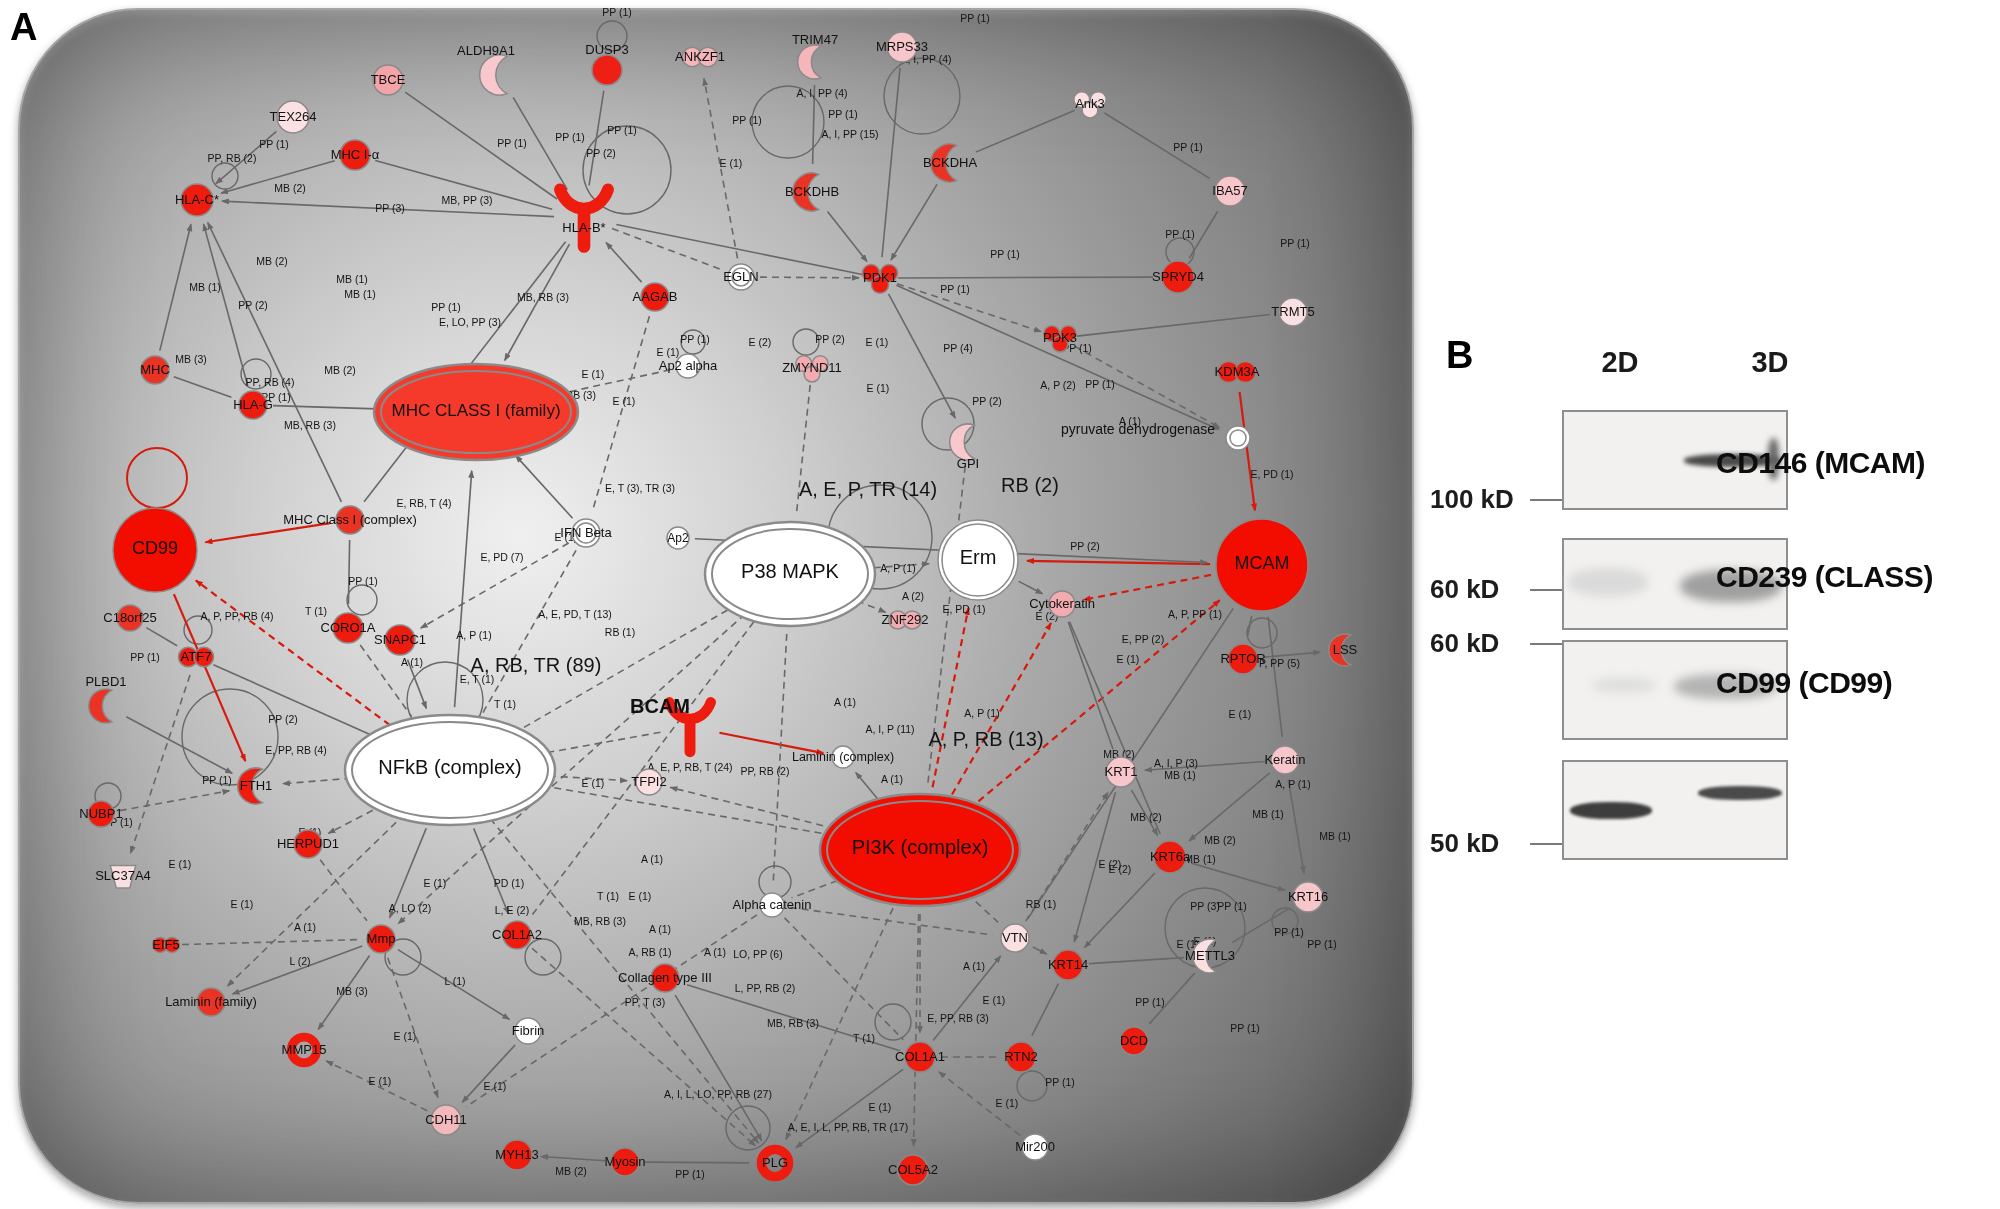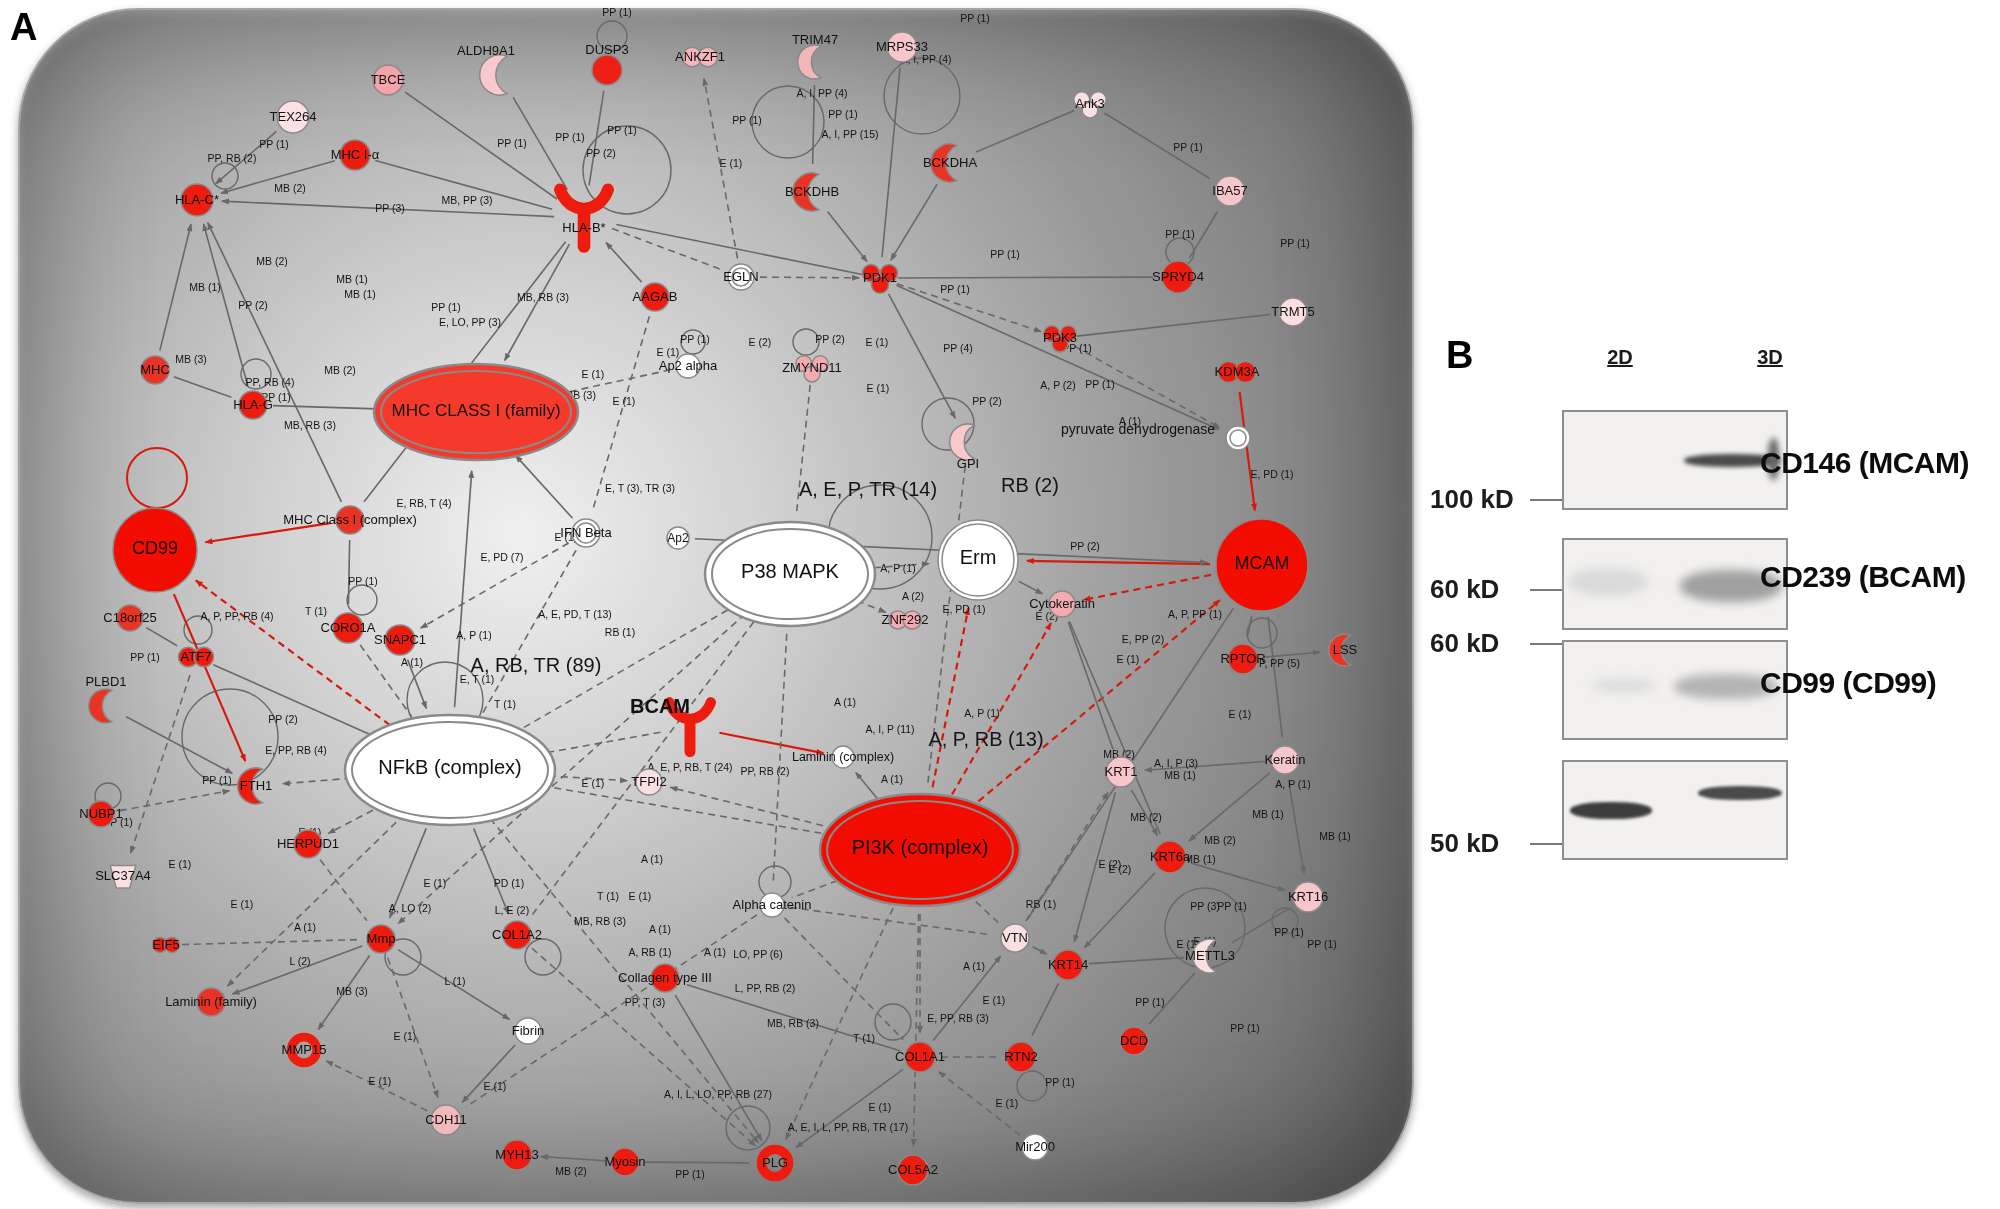--- a/index.html
+++ b/index.html
@@ -17,26 +17,26 @@
   .b1{top:410px;height:96px}.b2{top:538px;height:88px}.b3{top:640px;height:96px}.b4{top:760px;height:96px}
   .band{position:absolute;border-radius:45%;}
   .bd1-3d{left:120px;top:42px;width:96px;height:13px;background:#4a4a4a;filter:blur(2px);}
   .bd1-x{left:204px;top:26px;width:11px;height:42px;background:#636363;filter:blur(3px);}
   .bd2-2d{left:4px;top:28px;width:80px;height:28px;background:#dadada;filter:blur(5px);}
   .bd2-3d{left:116px;top:30px;width:102px;height:32px;background:#a0a0a0;filter:blur(5px);}
   .bd3-2d{left:28px;top:36px;width:64px;height:15px;background:#dedede;filter:blur(5px);}
   .bd3-3d{left:110px;top:32px;width:104px;height:25px;background:#b4b4b4;filter:blur(5px);}
   .bd4-2d{left:6px;top:40px;width:82px;height:17px;background:#3d3d3d;filter:blur(1.5px);}
   .bd4-3d{left:134px;top:24px;width:84px;height:14px;background:#4a4a4a;filter:blur(1.5px);}
-  .pb-h{position:absolute;top:346px;font-size:20px;font-weight:600;color:#1a1a1a;width:60px;text-align:center;text-decoration:underline;}
+  .pb-h{position:absolute;top:346px;font-size:29px;font-weight:600;color:#1a1a1a;width:60px;text-align:center;}
   .pb-h1{left:1590px}.pb-h2{left:1740px}
   .kd{position:absolute;left:1430px;width:96px;font-size:26px;font-weight:600;color:#1d1d1d;}
   .kd::after{content:"";position:absolute;left:100px;top:15px;width:32px;height:2px;background:#7a7a7a;}
   .k1{top:484px}.k2{top:574px}.k3{top:628px}.k4{top:828px}
-  .rl{position:absolute;left:1760px;font-size:30px;font-weight:600;color:#0d0d0d;letter-spacing:-.5px;}
+  .rl{position:absolute;left:1716px;font-size:30px;font-weight:600;color:#0d0d0d;letter-spacing:-.5px;}
   .r1{top:446px}.r2{top:560px}.r3{top:666px}.r4{top:794px}
 </style>
 </head>
 <body>
 
 <div id="stage">
   <div id="panelA"></div>
   <div id="letterA" class="panel-letter">A</div>
   <svg id="net" width="2000" height="1209" viewBox="0 0 2000 1209">
     <defs>
@@ -704,15 +704,15 @@
     <div class="band bd4-2d"></div>
     <div class="band bd4-3d"></div>
   </div>
 
   <div class="kd k1"><span>100 kD</span></div>
   <div class="kd k2"><span>60 kD</span></div>
   <div class="kd k3"><span>60 kD</span></div>
   <div class="kd k4"><span>50 kD</span></div>
 
   <div class="rl r1">CD146 (MCAM)</div>
-  <div class="rl r2">CD239 (BCAM)</div>
+  <div class="rl r2">CD239 (CLASS)</div>
   <div class="rl r3">CD99 (CD99)</div>
 </div>
 
 </body></html>

